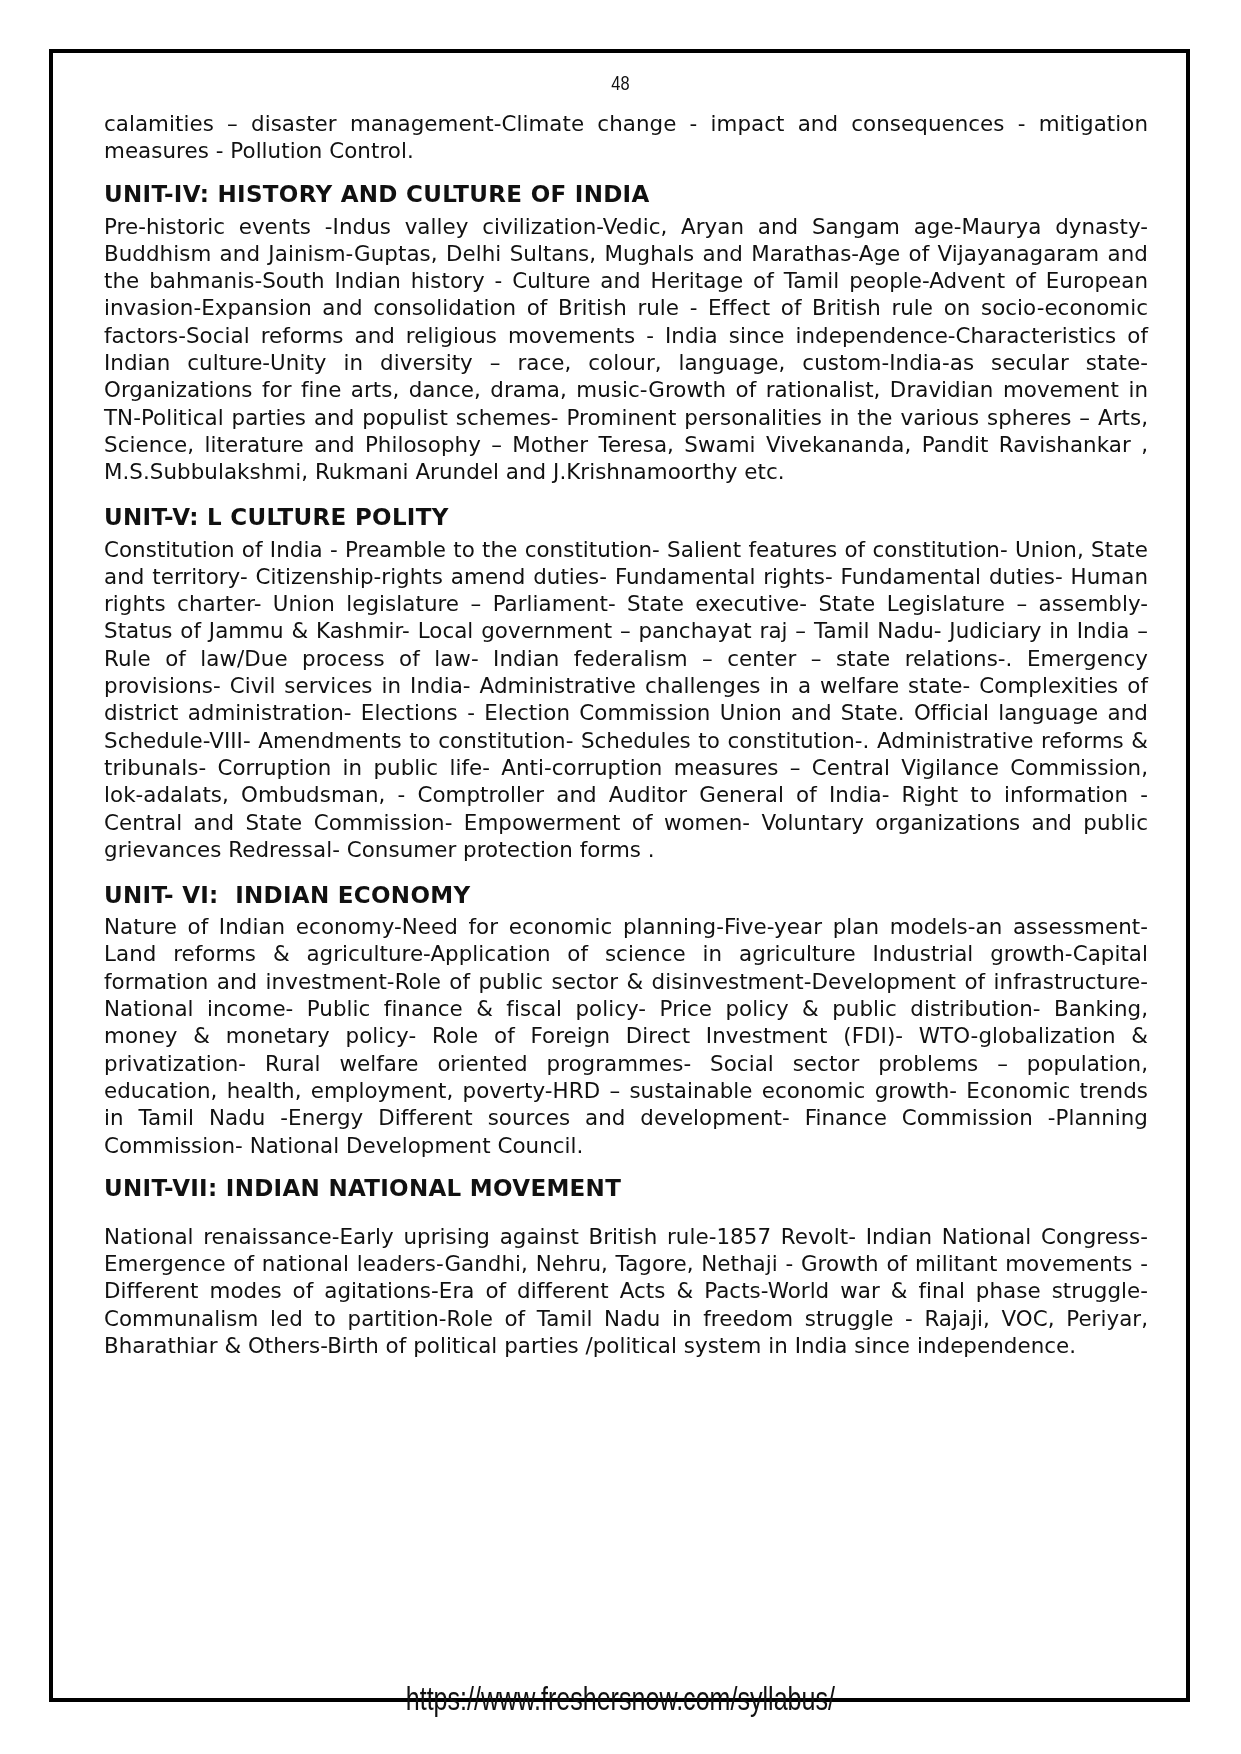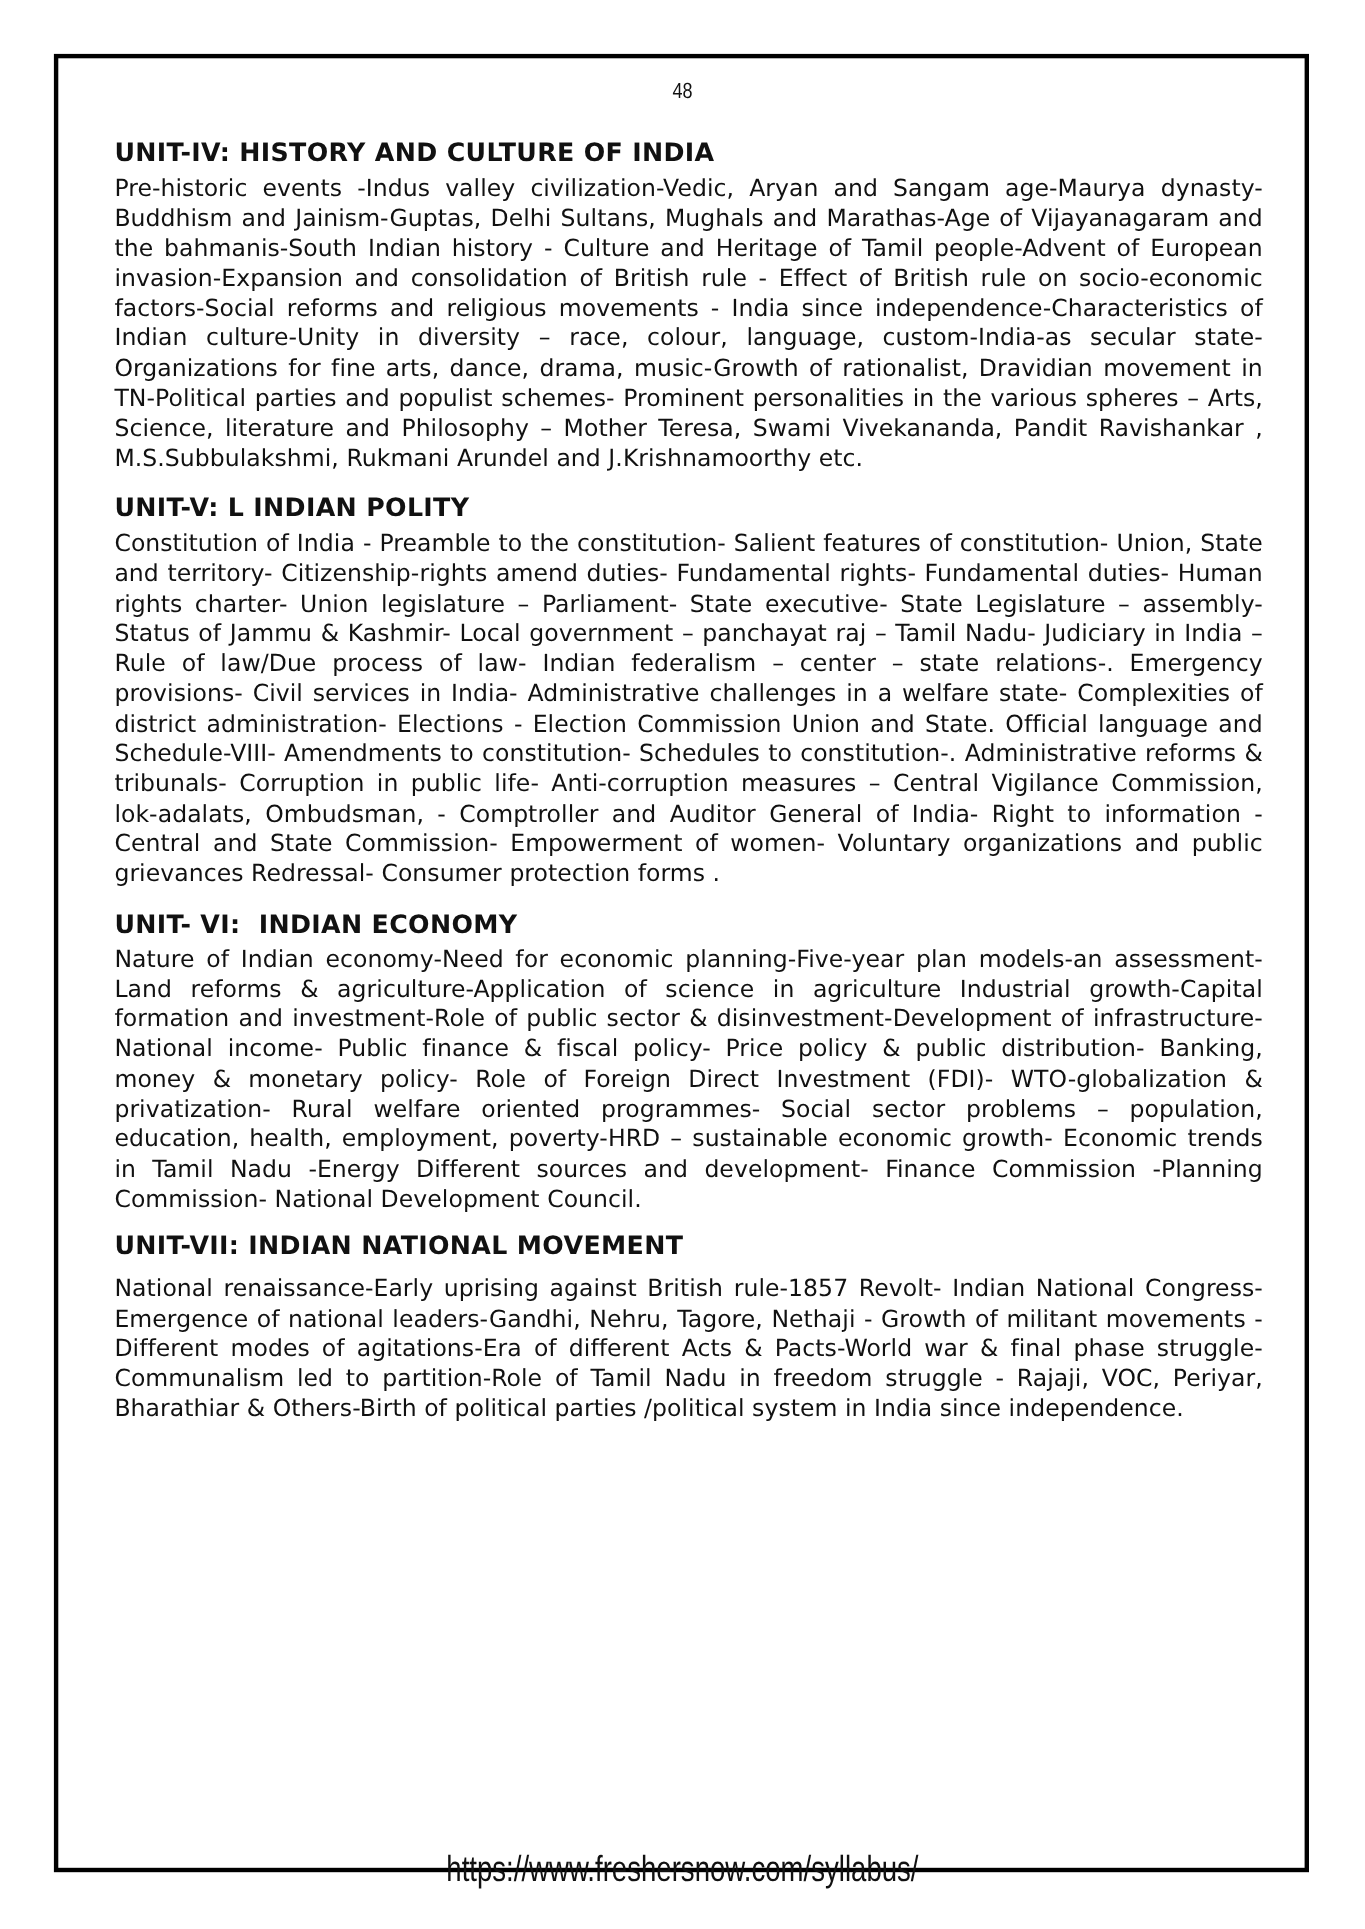--- a/index.html
+++ b/index.html
@@ -59,21 +59,21 @@
     white-space: pre;
   }
   #intro { margin-top: 0; }
   #u4-heading { margin-top: 16px; }
   #u4-body { margin-top: 5px; }
   #u5-heading { margin-top: 18px; }
   #u5-body { margin-top: 5px; }
   #u6-heading { margin-top: 19px; }
   #u6-body { margin-top: 4px; }
   #u7-heading { margin-top: 16px; }
-  #u7-body { margin-top: 11px; }
+  #u7-body { margin-top: 21px; }
   .footer-url {
     position: absolute;
     left: 0;
     width: 1241px;
     top: 1681px;
     text-align: center;
     font-family: "Liberation Sans", sans-serif;
     font-size: 33px;
     line-height: 36px;
     color: #111111;
@@ -82,28 +82,29 @@
   }
 </style>
 </head>
 <body>
 
 <div class="page-frame"></div>
 
 <div class="page-number">48</div>
 
 <div class="content">
+  <p class="para" id="intro">calamities – disaster management-Climate change - impact and consequences - mitigation measures - Pollution Control.</p>
 
   <section>
     <h2 class="unit-heading" id="u4-heading">UNIT-IV: HISTORY AND CULTURE OF INDIA</h2>
     <p class="para" id="u4-body">Pre-historic events -Indus valley civilization-Vedic, Aryan and Sangam age-Maurya dynasty-Buddhism and Jainism-Guptas, Delhi Sultans, Mughals and Marathas-Age of Vijayanagaram and the bahmanis-South Indian history - Culture and Heritage of Tamil people-Advent of European invasion-Expansion and consolidation of British rule - Effect of British rule on socio-economic factors-Social reforms and religious movements - India since independence-Characteristics of Indian culture-Unity in diversity – race, colour, language, custom-India-as secular state-Organizations for fine arts, dance, drama, music-Growth of rationalist, Dravidian movement in TN-Political parties and populist schemes- Prominent personalities in the various spheres – Arts, Science, literature and Philosophy – Mother Teresa, Swami Vivekananda, Pandit Ravishankar , M.S.Subbulakshmi, Rukmani Arundel and J.Krishnamoorthy etc.</p>
   </section>
 
   <section>
-    <h2 class="unit-heading" id="u5-heading">UNIT-V: L INDIAN POLITY</h2>
+    <h2 class="unit-heading" id="u5-heading">UNIT-V: L CULTURE POLITY</h2>
     <p class="para" id="u5-body">Constitution of India - Preamble to the constitution- Salient features of constitution- Union, State and territory- Citizenship-rights amend duties- Fundamental rights- Fundamental duties- Human rights charter- Union legislature – Parliament- State executive- State Legislature – assembly- Status of Jammu &amp; Kashmir- Local government – panchayat raj – Tamil Nadu- Judiciary in India – Rule of law/Due process of law- Indian federalism – center – state relations-. Emergency provisions- Civil services in India- Administrative challenges in a welfare state- Complexities of district administration- Elections - Election Commission Union and State. Official language and Schedule-VIII- Amendments to constitution- Schedules to constitution-. Administrative reforms &amp; tribunals- Corruption in public life- Anti-corruption measures – Central Vigilance Commission, lok-adalats, Ombudsman, - Comptroller and Auditor General of India- Right to information - Central and State Commission- Empowerment of women- Voluntary organizations and public grievances Redressal- Consumer protection forms .</p>
   </section>
 
   <section>
     <h2 class="unit-heading" id="u6-heading">UNIT- VI:  INDIAN ECONOMY</h2>
     <p class="para" id="u6-body">Nature of Indian economy-Need for economic planning-Five-year plan models-an assessment-Land reforms &amp; agriculture-Application of science in agriculture Industrial growth-Capital formation and investment-Role of public sector &amp; disinvestment-Development of infrastructure- National income- Public finance &amp; fiscal policy- Price policy &amp; public distribution- Banking, money &amp; monetary policy- Role of Foreign Direct Investment (FDI)- WTO-globalization &amp; privatization- Rural welfare oriented programmes- Social sector problems – population, education, health, employment, poverty-HRD – sustainable economic growth- Economic trends in Tamil Nadu -Energy Different sources and development- Finance Commission -Planning Commission- National Development Council.</p>
   </section>
 
   <section>
     <h2 class="unit-heading" id="u7-heading">UNIT-VII: INDIAN NATIONAL MOVEMENT</h2>

